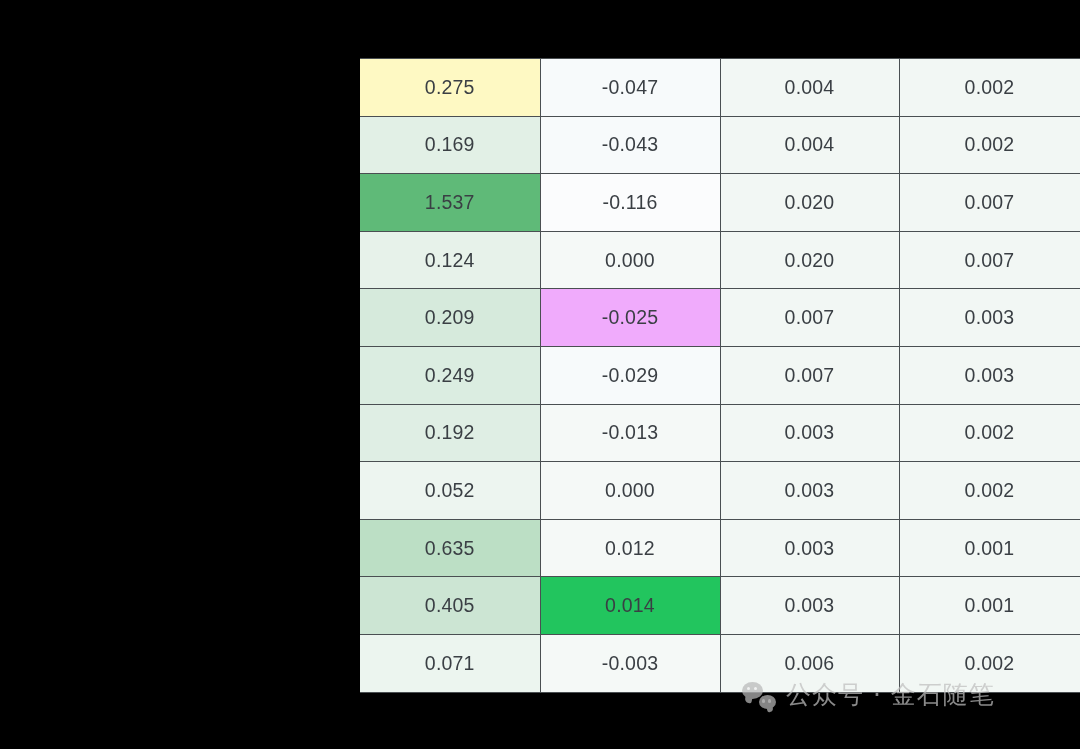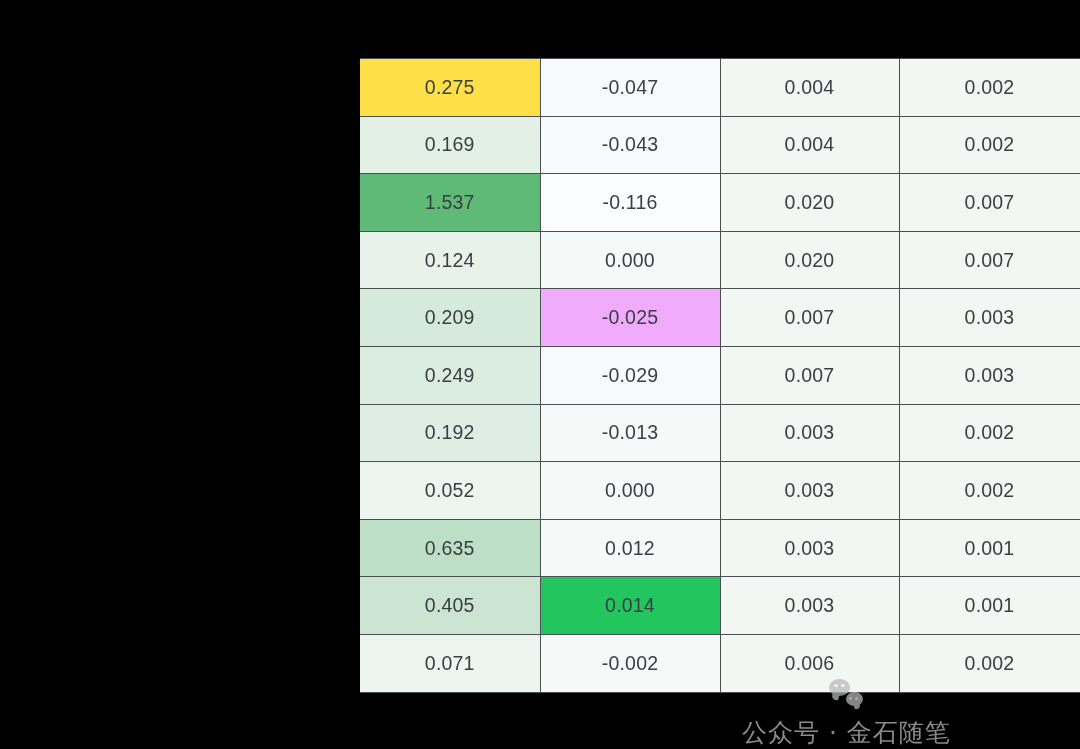--- a/index.html
+++ b/index.html
@@ -65,21 +65,20 @@
   
   #watermark {
     position: absolute;
     left: 742px;
     top: 678px;
     display: flex;
     align-items: center;
     gap: 10px;
     pointer-events: none;
     opacity: 0.72;
-    flex-direction: column;
   }
   #watermark .wm-logo {
     width: 34px;
     height: 28px;
     position: relative;
     flex: none;
   }
   #watermark .wm-logo .bubble-a,
   #watermark .wm-logo .bubble-b {
     position: absolute;
@@ -148,21 +147,21 @@
 <div id="table-wrap">
   <table class="heat-table">
     <colgroup>
       <col class="c1">
         <col class="c2">
         <col class="c3">
         <col class="c4">
     </colgroup>
     <tbody id="table-body">
         <tr>
-          <td class="col-0" style="background: #fde047;">0.275</td>
+          <td class="col-0" style="background: #fef9c3;">0.275</td>
           <td class="col-1" style="background: rgb(247, 250, 251);">-0.047</td>
           <td class="col-2" style="background: rgb(242, 247, 244);">0.004</td>
           <td class="col-3" style="background: rgb(242, 247, 244);">0.002</td>
         </tr>
         <tr>
           <td class="col-0" style="background: rgb(226, 240, 230);">0.169</td>
           <td class="col-1" style="background: rgb(247, 250, 251);">-0.043</td>
           <td class="col-2" style="background: rgb(242, 247, 244);">0.004</td>
           <td class="col-3" style="background: rgb(242, 247, 244);">0.002</td>
         </tr>
@@ -209,21 +208,21 @@
           <td class="col-3" style="background: rgb(242, 247, 244);">0.001</td>
         </tr>
         <tr>
           <td class="col-0" style="background: rgb(204, 229, 211);">0.405</td>
           <td class="col-1" style="background: #22c55e;">0.014</td>
           <td class="col-2" style="background: rgb(242, 247, 244);">0.003</td>
           <td class="col-3" style="background: rgb(242, 247, 244);">0.001</td>
         </tr>
         <tr>
           <td class="col-0" style="background: rgb(236, 245, 239);">0.071</td>
-          <td class="col-1" style="background: rgb(245, 249, 247);">-0.002</td>
+          <td class="col-1" style="background: rgb(245, 249, 247);">-0.003</td>
           <td class="col-2" style="background: rgb(242, 247, 244);">0.006</td>
           <td class="col-3" style="background: rgb(242, 247, 244);">0.002</td>
         </tr>
       </tbody>
   </table>
 </div>
 
 <div id="watermark">
   <div class="wm-logo">
     <span class="bubble-a"></span>

